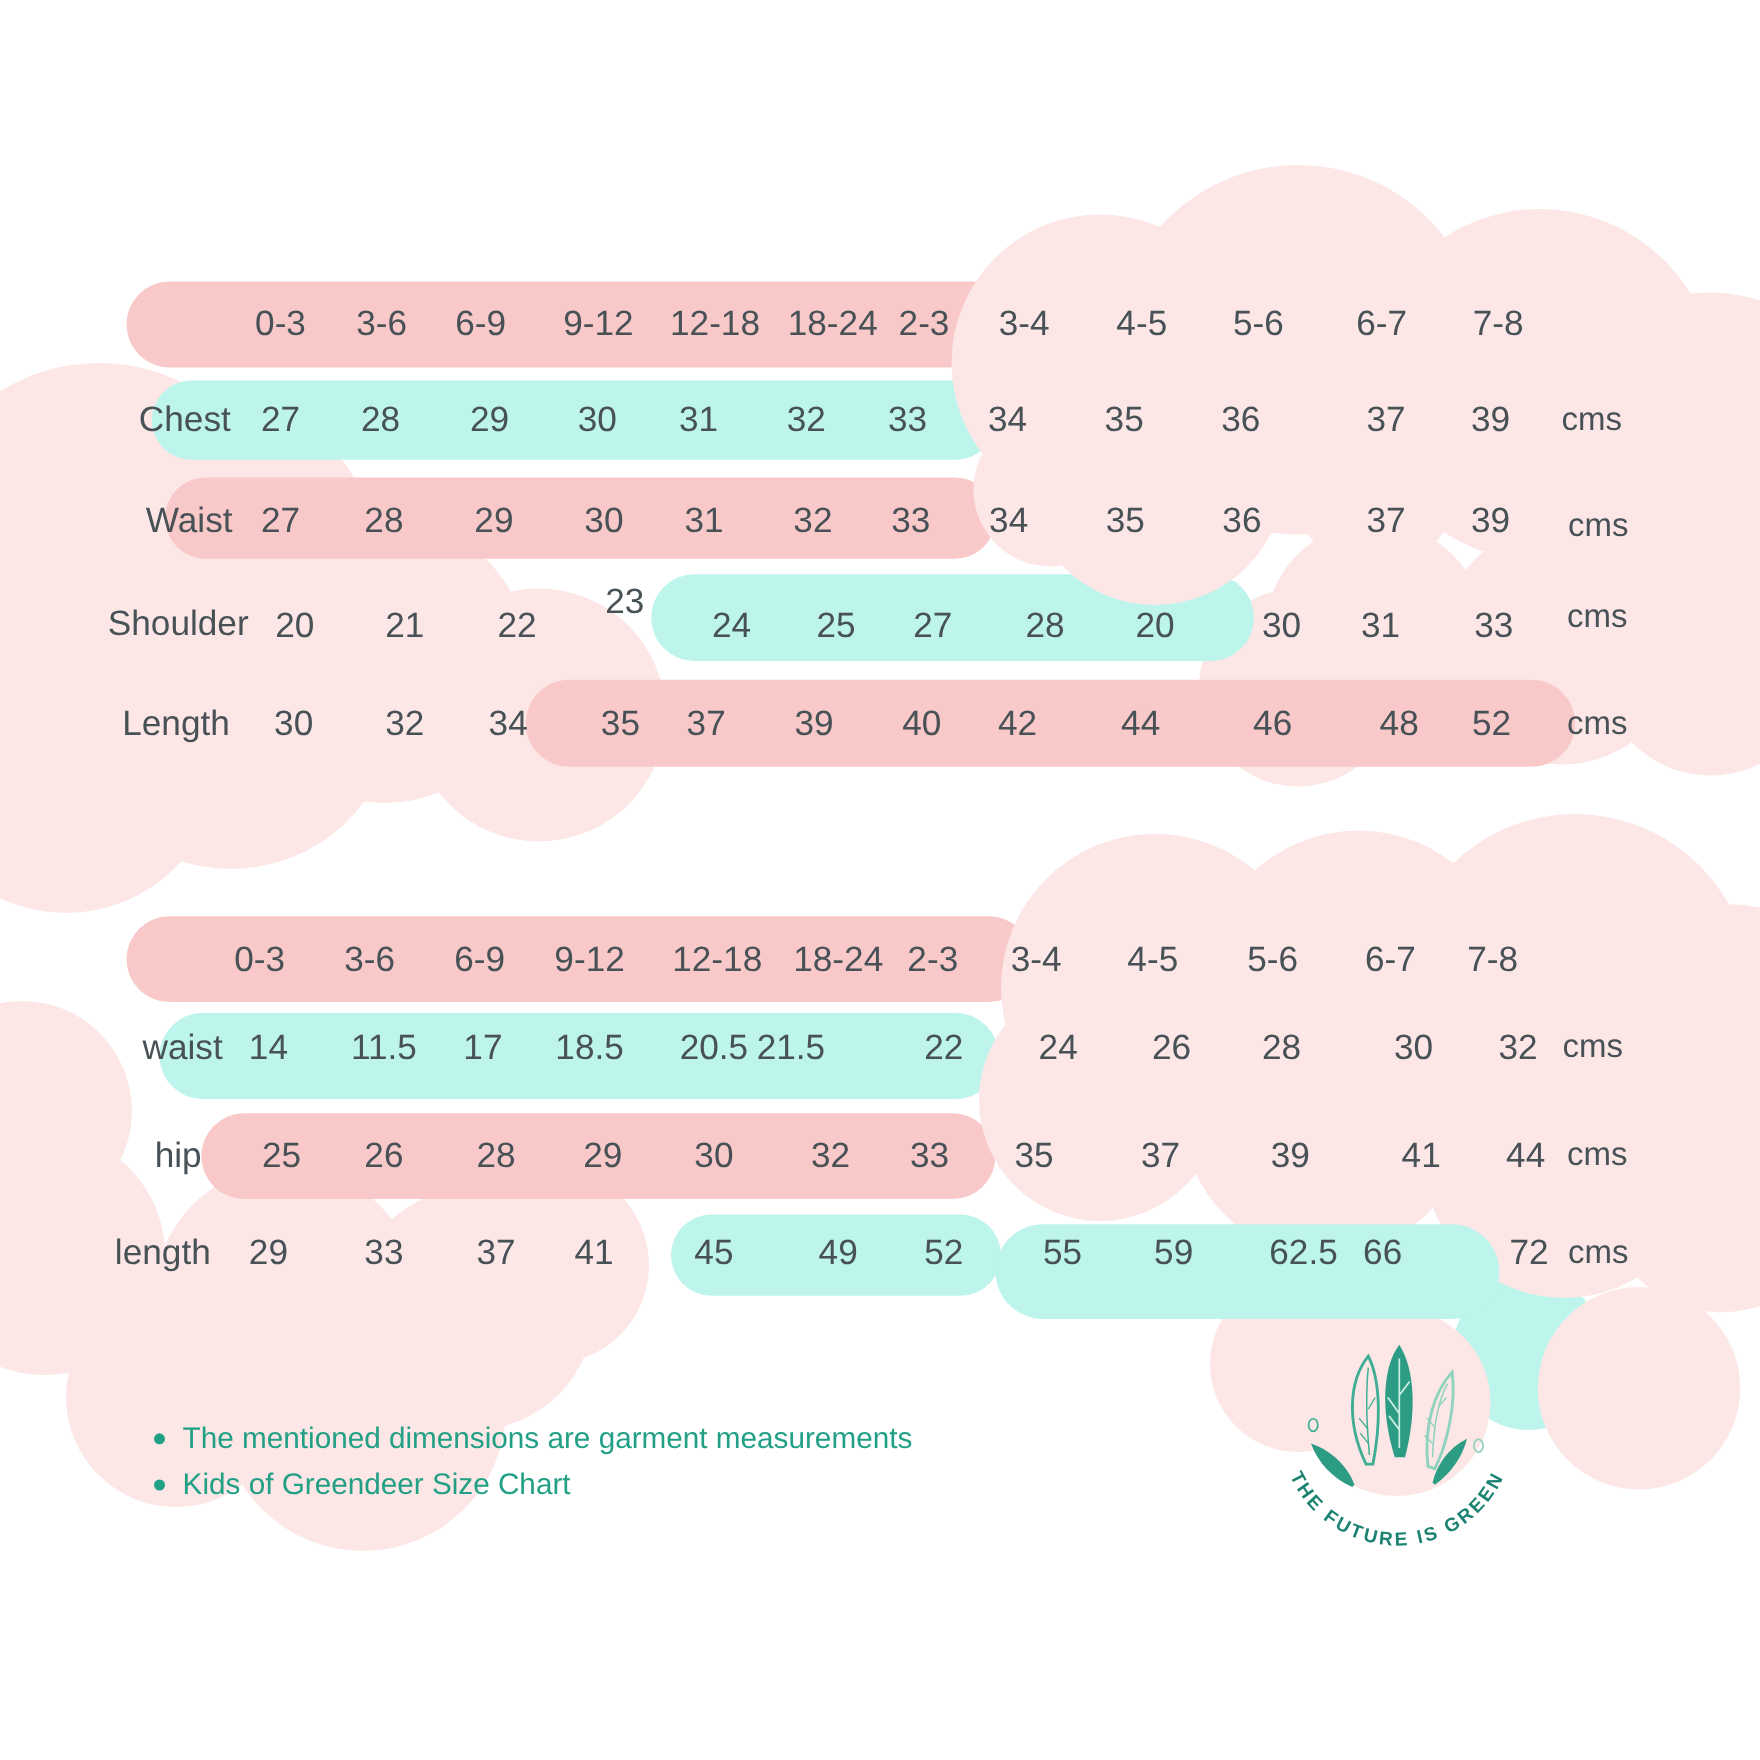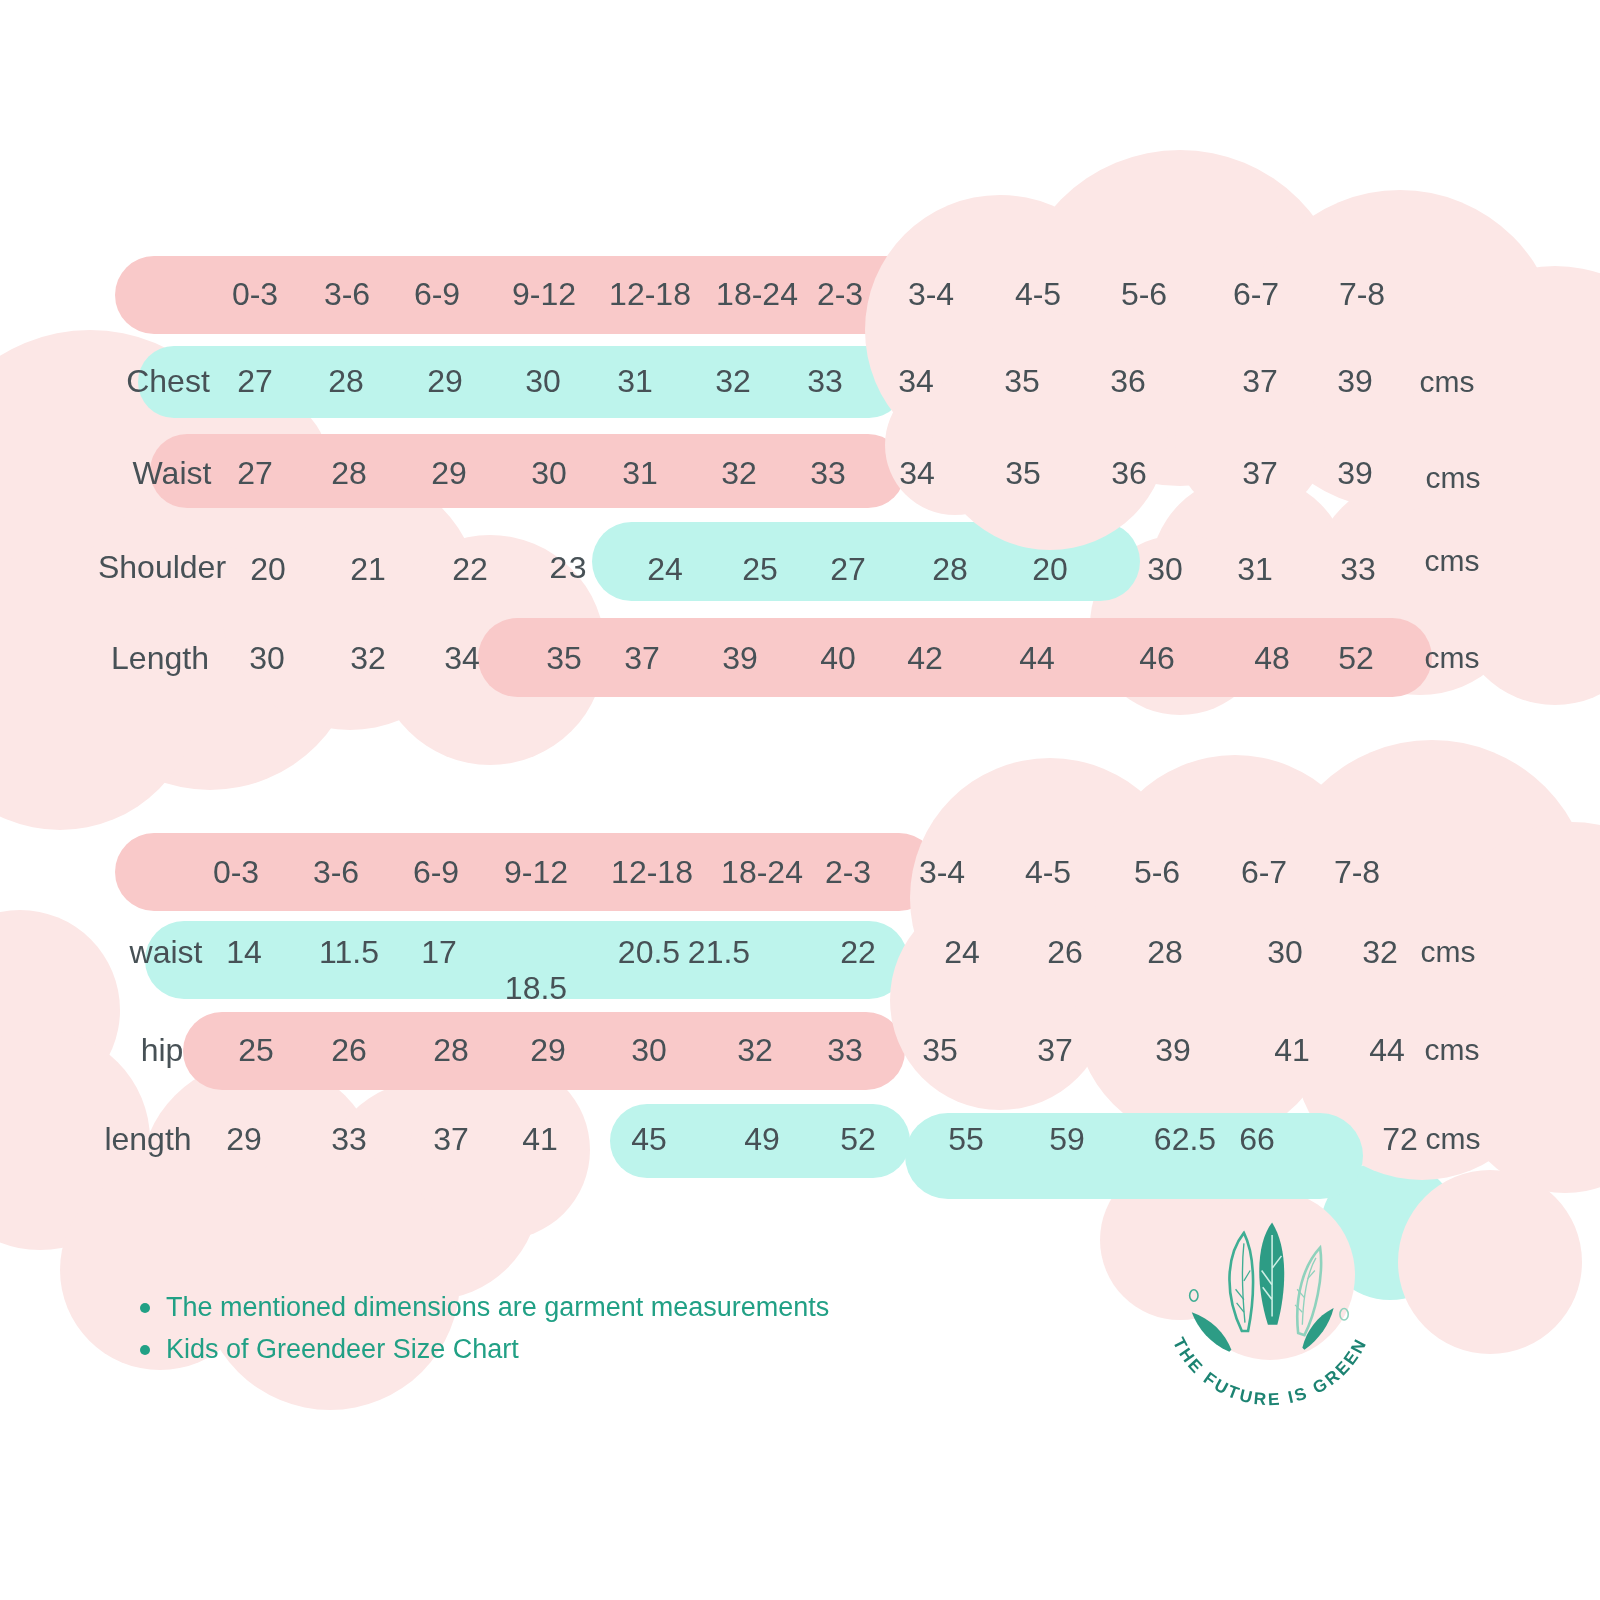--- a/index.html
+++ b/index.html
@@ -124,21 +124,21 @@
       <span class="cell val" style="left: 917px; top: 473px;">34</span>
       <span class="cell val" style="left: 1023px; top: 473px;">35</span>
       <span class="cell val" style="left: 1129px; top: 473px;">36</span>
       <span class="cell val" style="left: 1260px; top: 473px;">37</span>
       <span class="cell val" style="left: 1355px; top: 473px;">39</span>
     </div>
   <div class="layer">
       <span class="cell val" style="left: 268px; top: 569px;">20</span>
       <span class="cell val" style="left: 368px; top: 569px;">21</span>
       <span class="cell val" style="left: 470px; top: 569px;">22</span>
-      <span class="cell val" style="left: 568px; top: 569px; font-family: Liberation Mono, monospace;">23</span>
+      <span class="cell val" style="left: 568px; top: 547px;">23</span>
       <span class="cell val" style="left: 665px; top: 569px;">24</span>
       <span class="cell val" style="left: 760px; top: 569px;">25</span>
       <span class="cell val" style="left: 848px; top: 569px;">27</span>
       <span class="cell val" style="left: 950px; top: 569px;">28</span>
       <span class="cell val" style="left: 1050px; top: 569px;">20</span>
       <span class="cell val" style="left: 1165px; top: 569px;">30</span>
       <span class="cell val" style="left: 1255px; top: 569px;">31</span>
       <span class="cell val" style="left: 1358px; top: 569px;">33</span>
     </div>
   <div class="layer">
@@ -166,21 +166,21 @@
       <span class="cell val" style="left: 942px; top: 872px;">3-4</span>
       <span class="cell val" style="left: 1048px; top: 872px;">4-5</span>
       <span class="cell val" style="left: 1157px; top: 872px;">5-6</span>
       <span class="cell val" style="left: 1264px; top: 872px;">6-7</span>
       <span class="cell val" style="left: 1357px; top: 872px;">7-8</span>
     </div>
   <div class="layer">
       <span class="cell val" style="left: 244px; top: 952px;">14</span>
       <span class="cell val" style="left: 349px; top: 952px;">11.5</span>
       <span class="cell val" style="left: 439px; top: 952px;">17</span>
-      <span class="cell val" style="left: 536px; top: 952px; margin-top: 36px;">18.5</span>
+      <span class="cell val" style="left: 536px; top: 952px;">18.5</span>
       <span class="cell val" style="left: 649px; top: 952px;">20.5</span>
       <span class="cell val" style="left: 719px; top: 952px;">21.5</span>
       <span class="cell val" style="left: 858px; top: 952px;">22</span>
       <span class="cell val" style="left: 962px; top: 952px;">24</span>
       <span class="cell val" style="left: 1065px; top: 952px;">26</span>
       <span class="cell val" style="left: 1165px; top: 952px;">28</span>
       <span class="cell val" style="left: 1285px; top: 952px;">30</span>
       <span class="cell val" style="left: 1380px; top: 952px;">32</span>
     </div>
   <div class="layer">
@@ -202,21 +202,21 @@
       <span class="cell val" style="left: 349px; top: 1139px;">33</span>
       <span class="cell val" style="left: 451px; top: 1139px;">37</span>
       <span class="cell val" style="left: 540px; top: 1139px;">41</span>
       <span class="cell val" style="left: 649px; top: 1139px;">45</span>
       <span class="cell val" style="left: 762px; top: 1139px;">49</span>
       <span class="cell val" style="left: 858px; top: 1139px;">52</span>
       <span class="cell val" style="left: 966px; top: 1139px;">55</span>
       <span class="cell val" style="left: 1067px; top: 1139px;">59</span>
       <span class="cell val" style="left: 1185px; top: 1139px;">62.5</span>
       <span class="cell val" style="left: 1257px; top: 1139px;">66</span>
-      <span class="cell val" style="left: 1390px; top: 1139px; margin-left: 10px;">72</span>
+      <span class="cell val" style="left: 1390px; top: 1139px;">72</span>
     </div>
 
   <span class="cell label" style="left:168px;top:381px">Chest</span>
   <span class="cell label" style="left:172px;top:473px">Waist</span>
   <span class="cell label" style="left:162px;top:567px">Shoulder</span>
   <span class="cell label" style="left:160px;top:658px">Length</span>
   <span class="cell label" style="left:166px;top:952px">waist</span>
   <span class="cell label" style="left:162px;top:1050px">hip</span>
   <span class="cell label" style="left:148px;top:1139px">length</span>
 

